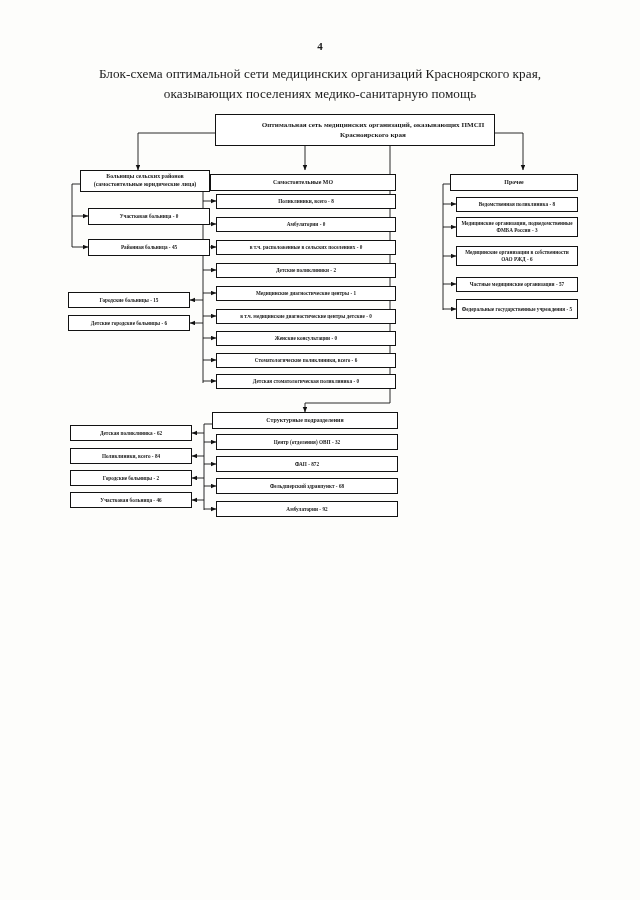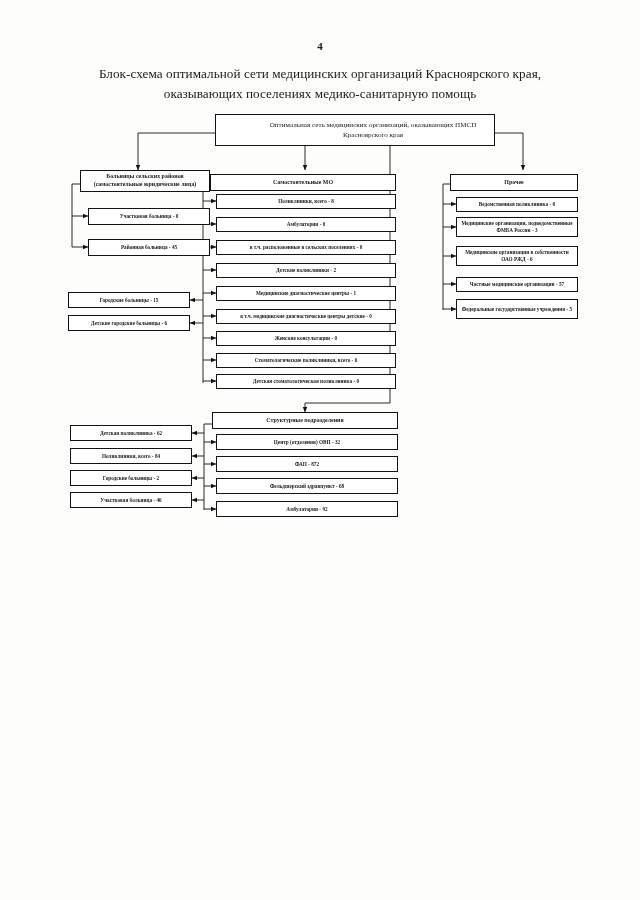--- a/index.html
+++ b/index.html
@@ -34,21 +34,21 @@
     position:absolute;box-sizing:border-box;
     border:1px solid #121212;background:#ffffff;
     display:flex;align-items:center;justify-content:center;
     text-align:center;
     font-size:5.2px;line-height:1.3;
     padding:1px 2px;
     letter-spacing:.02px;
     font-weight:600;
   }
   .node.root{
-    font-size:7.1px;font-weight:normal;border-width:1.2px;line-height:1.45;padding-left:38px;
+    font-size:7.1px;font-weight:bold;border-width:1.2px;line-height:1.45;padding-left:38px;
   }
   .node.head{font-size:5.9px;font-weight:bold;}
   .node span{display:block;width:100%;}
 </style>
 </head>
 <body>
 
 <div class="page">
 
   <div class="pageno">4</div>

